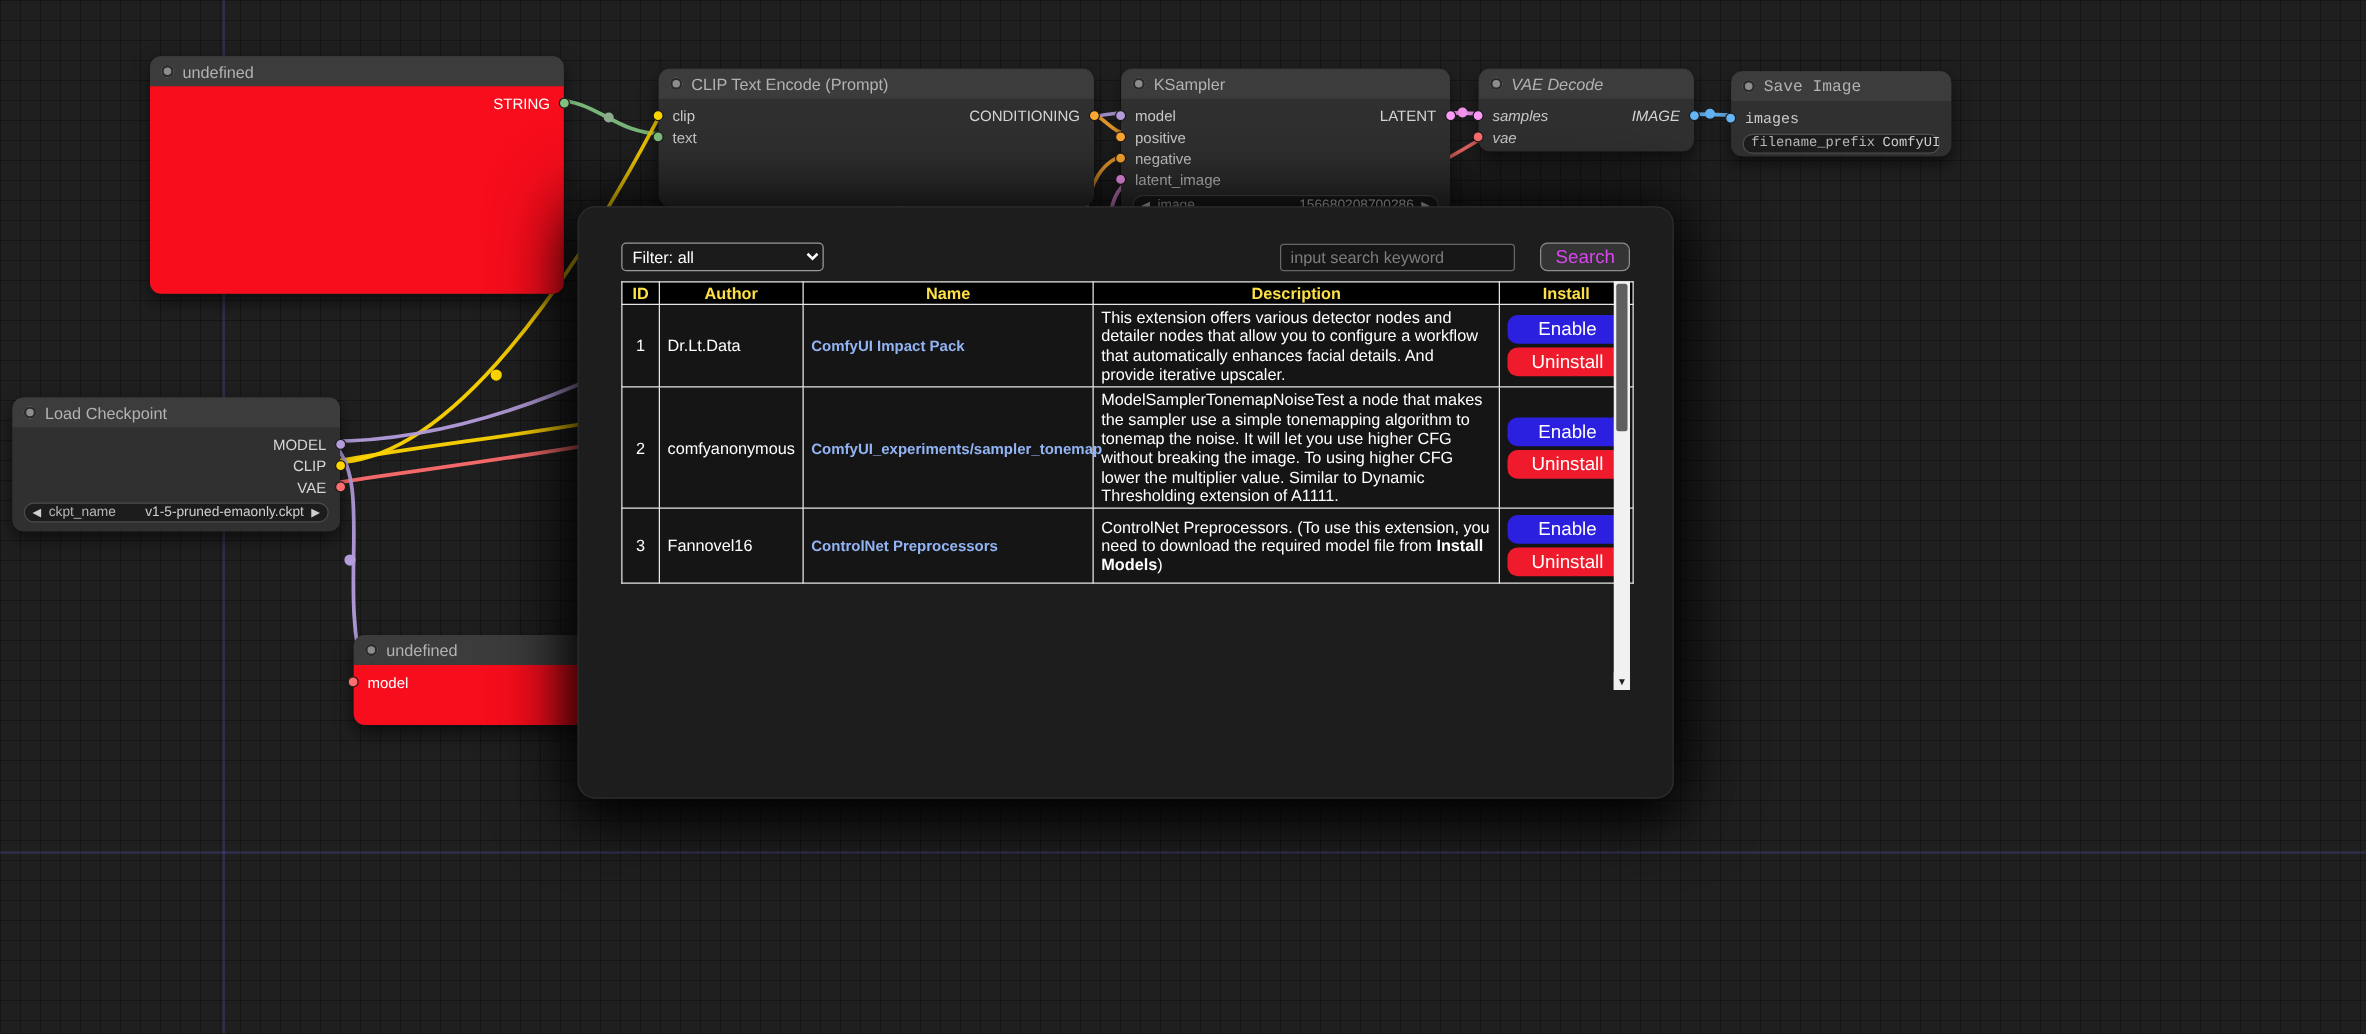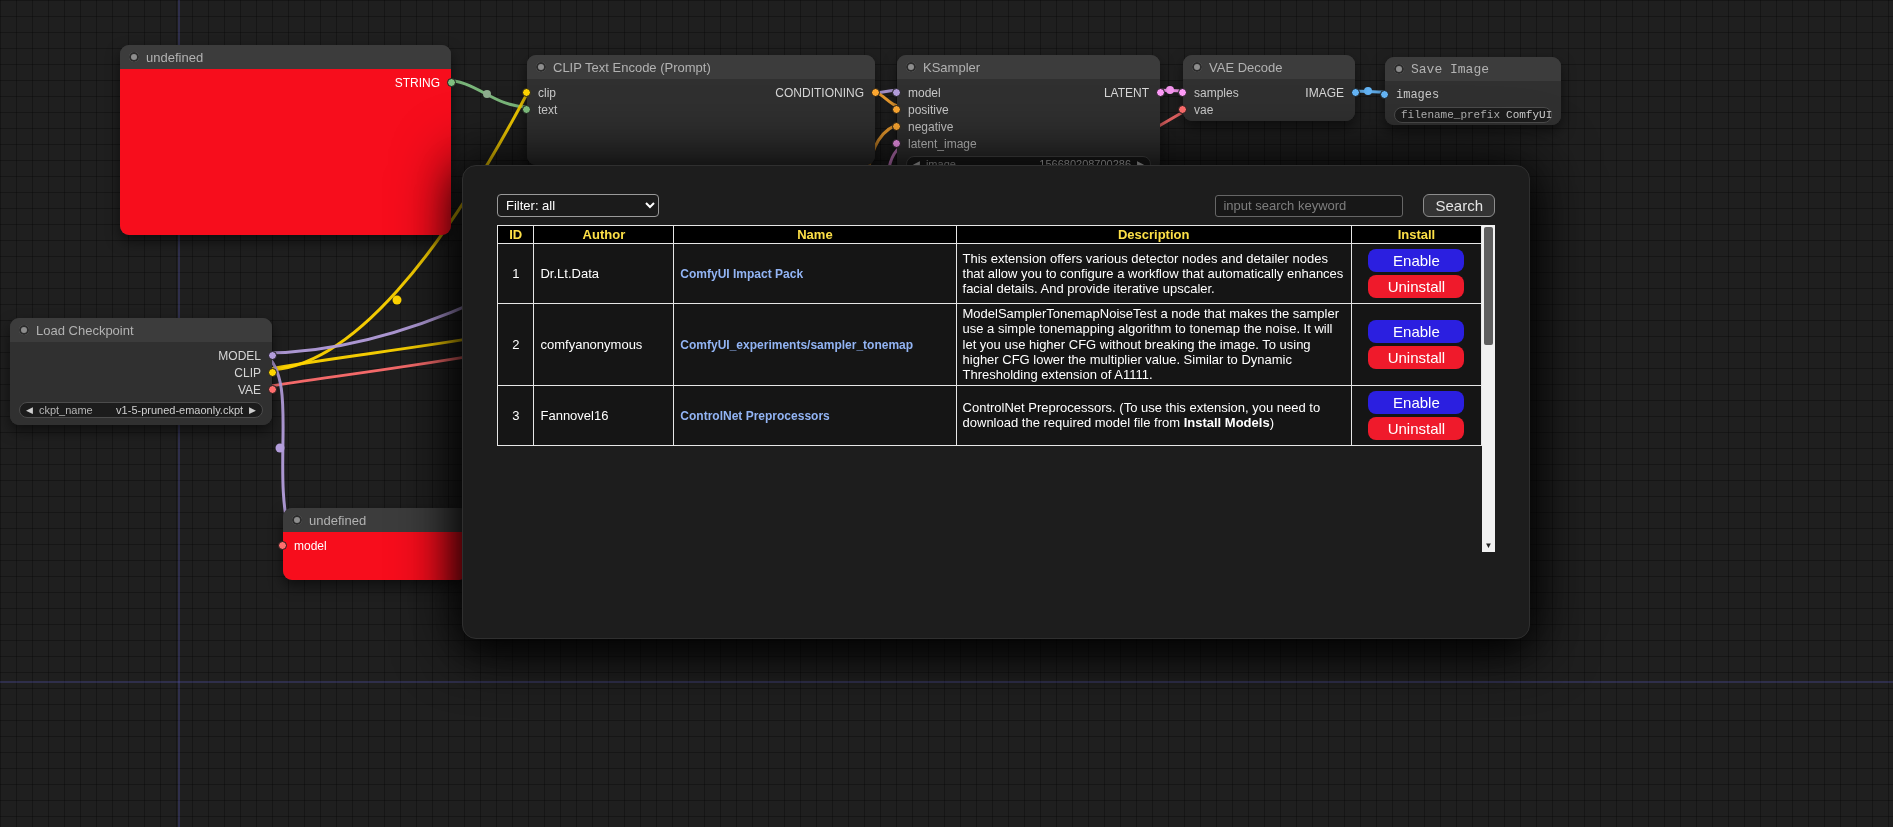--- a/index.html
+++ b/index.html
@@ -37,34 +37,34 @@
   .error .slot { color:#fff; }
   .widget { display:flex; align-items:center; height:16px; margin:4px 9px 0 9px; padding:0 6px;
             background:#1c1c1c; border:1px solid #4c4c4c; border-radius:9px;
             font-size:11px; color:#b5b5b5; }
   .widget .arrow { font-size:9px; color:#cfcfcf; }
   .widget .wname { margin:0 6px; }
   .widget .spacer { flex:1; }
   .widget .wval { margin-right:6px; color:#cfcfcf; }
 
   
-  .modal { position:absolute; left:462px; top:165px; width:1068px; height:474px;
+  .modal { position:absolute; left:462px; top:165px; width:877px; height:474px;
            background:#1d1d1d; border:1px solid #2f2f2f; border-radius:14px;
            box-shadow:0 0 60px 8px rgba(0,0,0,0.75), 0 14px 40px rgba(0,0,0,0.8);
            padding:28px 34px 14px 34px; display:flex; flex-direction:column; color:#eee; }
   .modal-top { display:flex; justify-content:space-between; align-items:center; margin-bottom:8px; }
   select.filter { width:162px; height:23px; background:#1b1b1b; color:#fff;
                   border:1px solid #9a9a9a; border-radius:4px; font-size:13px;
                   font-family:"Liberation Sans", sans-serif; padding:0 4px; }
   .search-group { display:flex; align-items:center; gap:20px; }
   input.search { width:188px; height:22px; background:#171717; border:1px solid #666;
                  border-radius:3px; color:#ddd; font-size:13px; padding:0 7px;
                  font-family:"Liberation Sans", sans-serif; }
   input.search::placeholder { color:#7d7d7d; }
-  .btn { background:#343434; border:1px solid #8d8d8d; border-radius:6px; color:#e5e5e5;
+  .btn { background:#343434; border:1px solid #8d8d8d; border-radius:6px; color:#d946ef;
          font-size:15px; padding:2px 11px; font-family:"Liberation Sans", sans-serif; cursor:pointer; }
 
   .table-wrap { position:relative; height:327px; }
   table.ext { width:calc(100% - 13px); border-collapse:collapse; table-layout:fixed;
               background:#151515; }
   table.ext th, table.ext td { border:1px solid #e6e6e6; }
   table.ext th { background:#000; color:#fde047; font-size:13px; font-weight:bold; padding:1px 3px; height:18px; }
   table.ext td { color:#fff; font-size:13px; padding:2px 6px; vertical-align:middle; }
   td.c-id { text-align:center; }
   td.c-name a { color:#92b4f4; font-weight:bold; font-size:12px; text-decoration:none; }
@@ -186,21 +186,21 @@
       <div class="widget">
         <span class="arrow">◀</span>
         <span class="wname">image</span>
         <span class="spacer"></span>
         <span class="wval">156680208700286</span>
         <span class="arrow">▶</span>
       </div>
     </div>
   </div>
 
-  <div class="node" style="left:1183px; top:55px; width:172px;">
+  <div class="node" style="left:1183px; top:55px; width:172px;font-style:italic;">
     <div class="node-title">
       <span class="title-dot"></span>
       <span>VAE Decode</span>
     </div>
     <div class="node-body" style="height:42px;">
       <div class="slot-row">
         <div class="slot in">
           <span class="dot" style="background:#FF9CF9"></span>
           <span>samples</span>
         </div>

